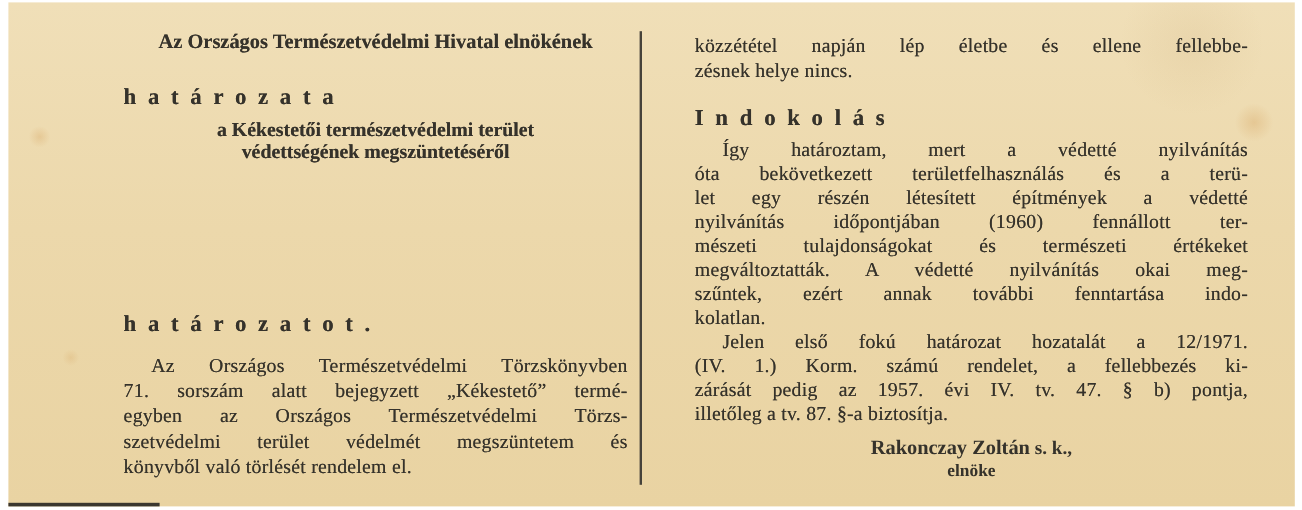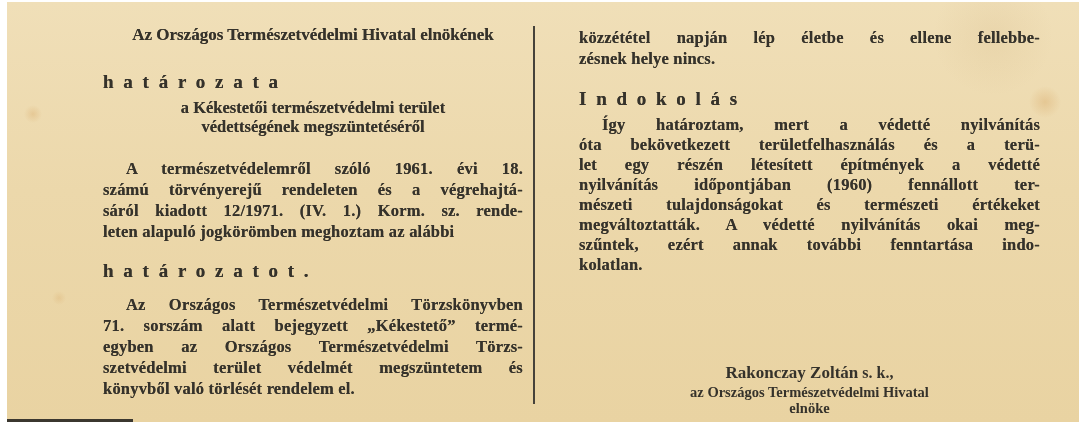--- a/index.html
+++ b/index.html
@@ -32,21 +32,21 @@
   #col-right { left: 541px; width: 492px; }
 
   .block { position: absolute; left: 5px; right: 0; margin-left: 26px; }
 
   .line {
     text-align: justify;
     text-align-last: justify;
     white-space: normal;
     text-shadow: 0 0 0.5px rgba(52,48,38,0.75);
   }
-  .para { font-size: 16.5px; letter-spacing: 0.2px; font-weight: bold; }
+  .para { font-size: 16.5px; letter-spacing: 0.2px; }
   .para .line.last { text-align-last: left; }
   .para[data-justify-last="true"] .line.last { text-align-last: justify; }
   .para.indent .line.first { text-indent: 23px; }
 
   .center-lines .line { text-align: center; text-align-last: center; }
 
   .bold { font-weight: 700; }
 
   .lh20 .line { line-height: 20px; }
   .lh21 .line { line-height: 21px; }
@@ -108,26 +108,20 @@
           <div class="line first">Az Országos Természetvédelmi Hivatal elnökének</div>
         </div>
 
       <div class="block spaced" id="l-decree">h a t á r o z a t a</div>
 
       <div class="block center-lines bold lh19" id="l-subject">
           <div class="line first">a Kékestetői természetvédelmi terület</div>
           <div class="line last">védettségének megszüntetéséről</div>
         </div>
 
-      <div class="block para indent lh21" id="l-para1">
-          <div class="line first">A természetvédelemről szóló 1961. évi 18.</div>
-          <div class="line">számú törvényerejű rendeleten és a végrehajtá-</div>
-          <div class="line">sáról kiadott 12/1971. (IV. 1.) Korm. sz. rende-</div>
-          <div class="line last">leten alapuló jogkörömben meghoztam az alábbi</div>
-        </div>
 
       <div class="block spaced" id="l-decision">h a t á r o z a t o t .</div>
 
       <div class="block para indent lh21" id="l-para2">
           <div class="line first">Az Országos Természetvédelmi Törzskönyvben</div>
           <div class="line">71. sorszám alatt bejegyzett „Kékestető” termé-</div>
           <div class="line">egyben az Országos Természetvédelmi Törzs-</div>
           <div class="line">szetvédelmi terület védelmét megszüntetem és</div>
           <div class="line last">könyvből való törlését rendelem el.</div>
         </div>
@@ -148,25 +142,30 @@
           <div class="line first">Így határoztam, mert a védetté nyilvánítás</div>
           <div class="line">óta bekövetkezett területfelhasználás és a terü-</div>
           <div class="line">let egy részén létesített építmények a védetté</div>
           <div class="line">nyilvánítás időpontjában (1960) fennállott ter-</div>
           <div class="line">mészeti tulajdonságokat és természeti értékeket</div>
           <div class="line">megváltoztatták. A védetté nyilvánítás okai meg-</div>
           <div class="line">szűntek, ezért annak további fenntartása indo-</div>
           <div class="line last">kolatlan.</div>
         </div>
 
+      <div class="block para indent lh20" id="r-para5">
+          <div class="line first">Jelen első fokú határozat hozatalát a 12/1971.</div>
+          <div class="line">(IV. 1.) Korm. számú rendelet, a fellebbezés ki-</div>
+          <div class="line">zárását pedig az 1957. évi IV. tv. 47. § b) pontja,</div>
+          <div class="line last">illetőleg a tv. 87. §-a biztosítja.</div>
+        </div>
 
       <div class="block" id="r-signature">
         <div id="sig-name-line">
           <span id="sig-name">Rakonczay Zoltán</span><span id="sig-suffix"> s. k.,</span>
         </div>
-        <div id="sig-org">az Országos Természetvédelmi Hivatal</div>
         <div id="sig-role">elnöke</div>
       </div>
     </div>
 
     <div id="scan-artifact"></div>
   </div>
 </div>
 
 </body></html>

